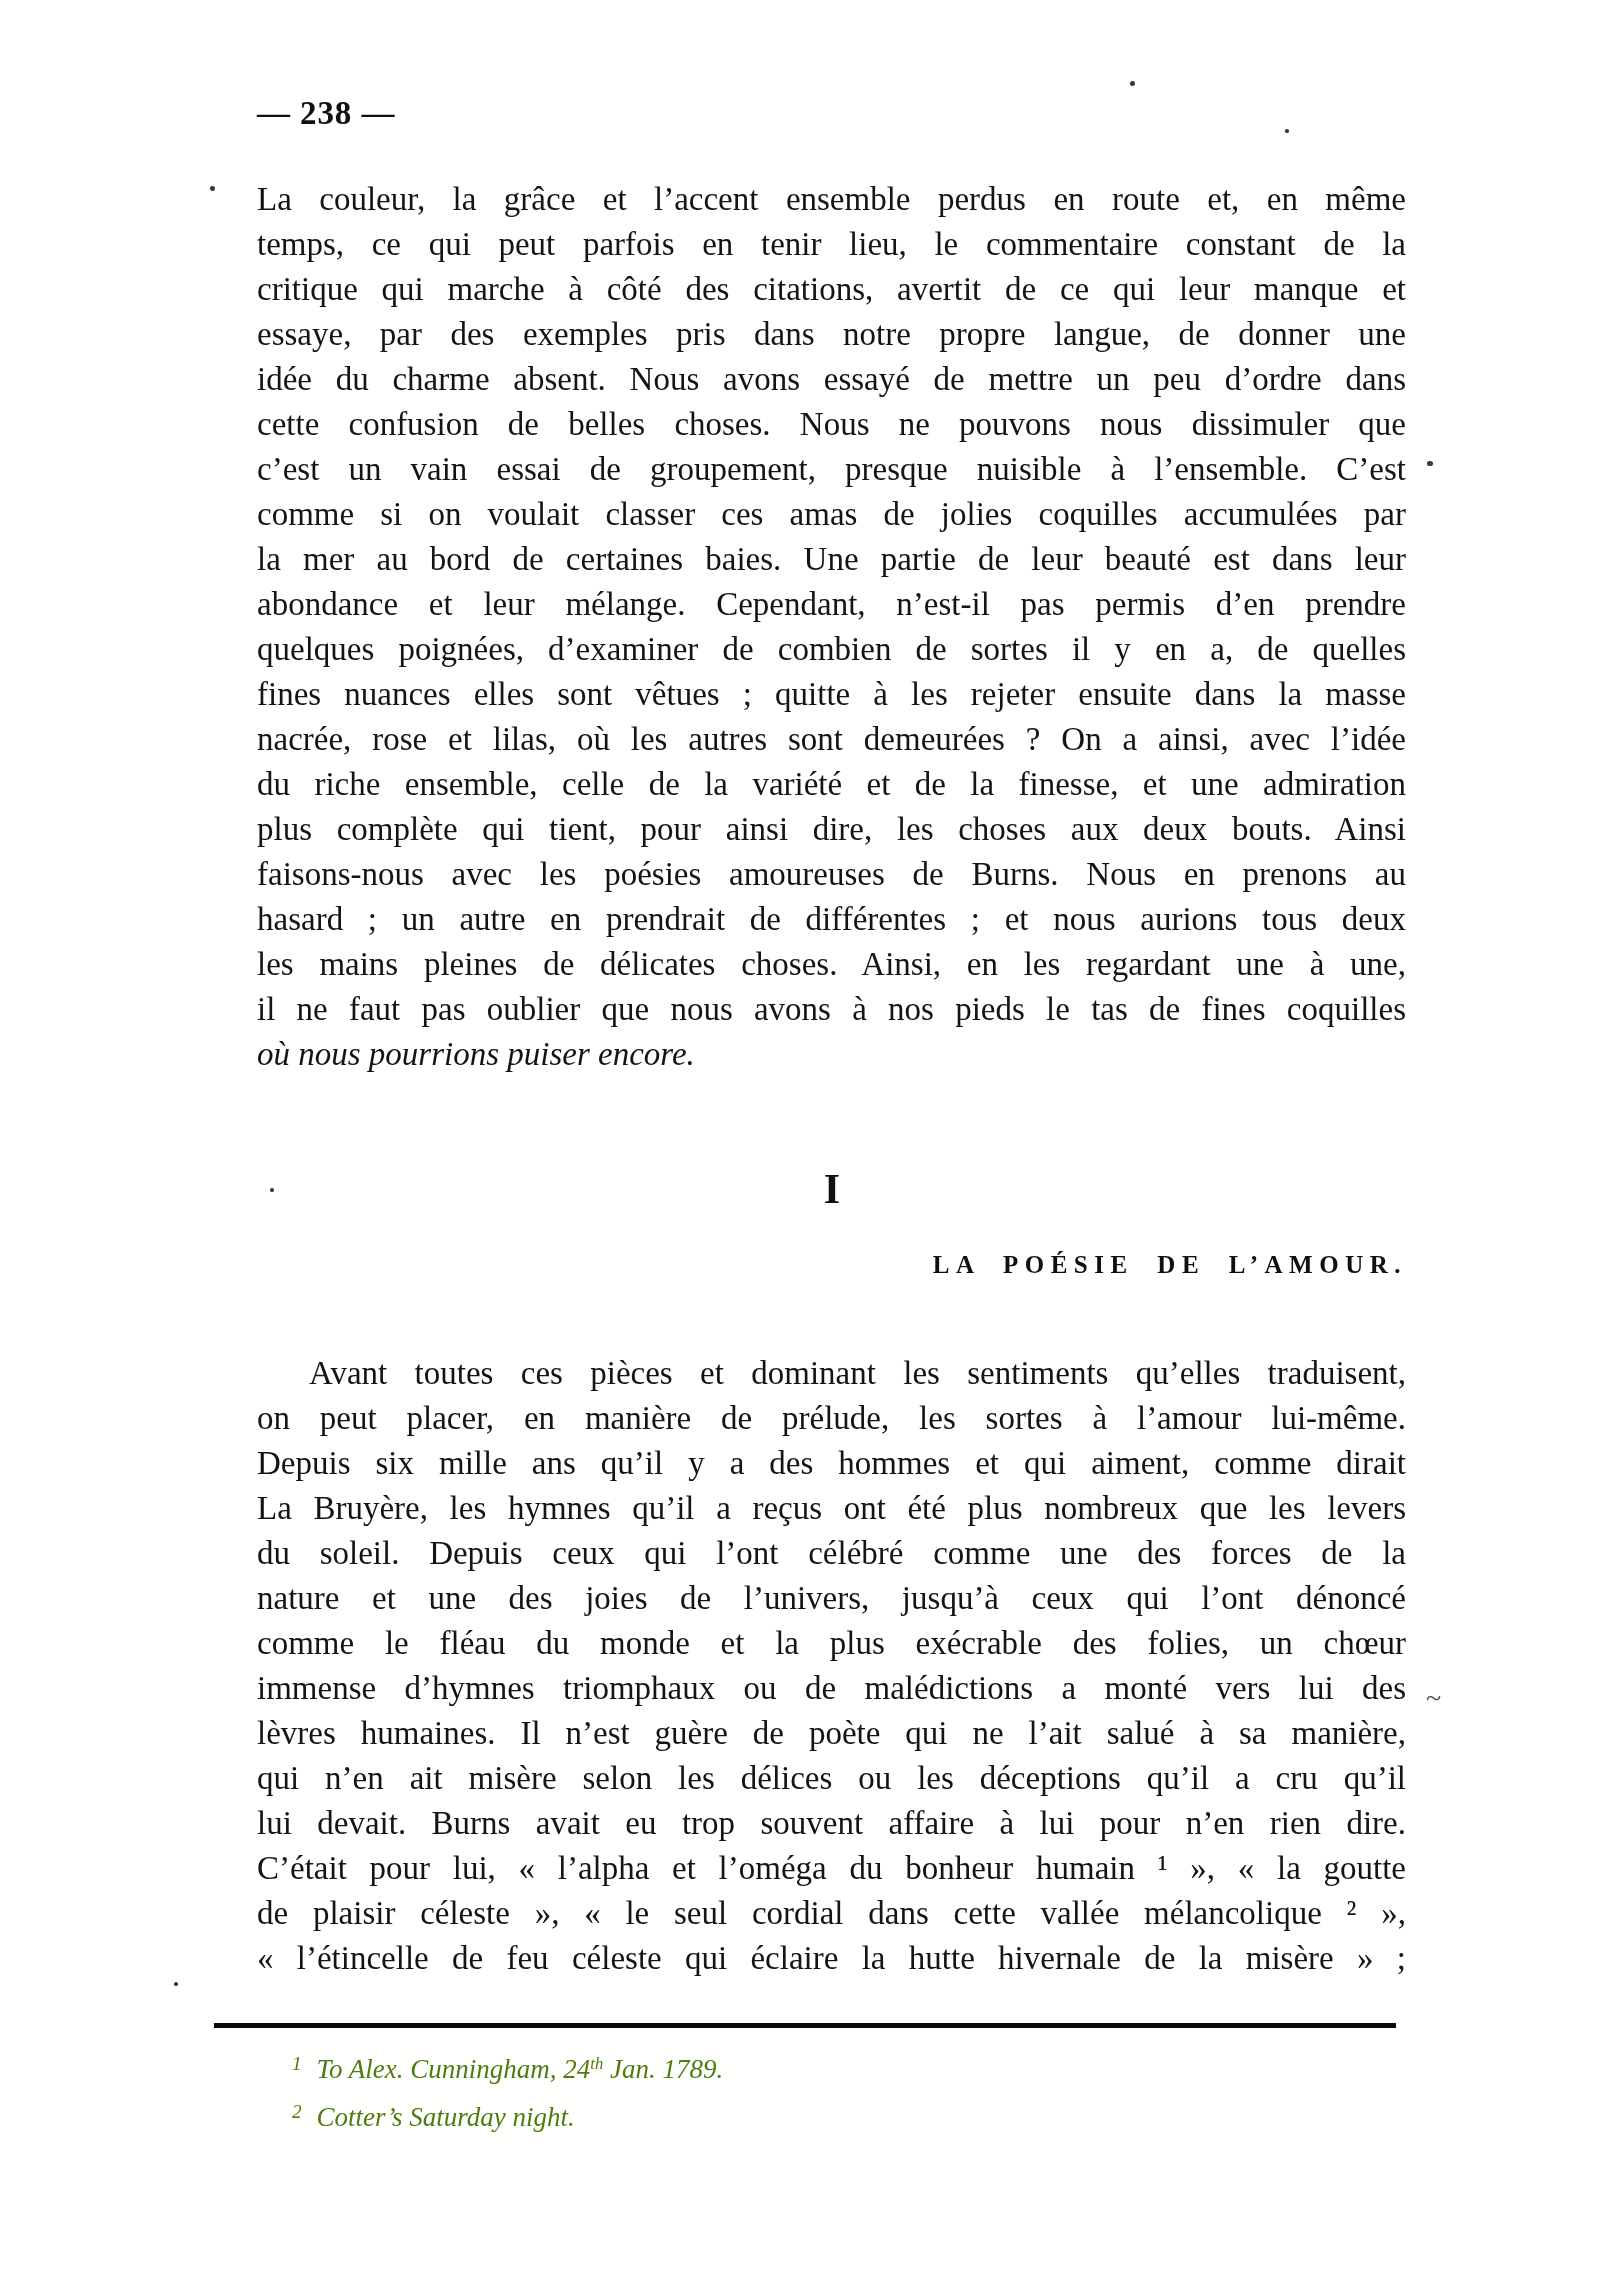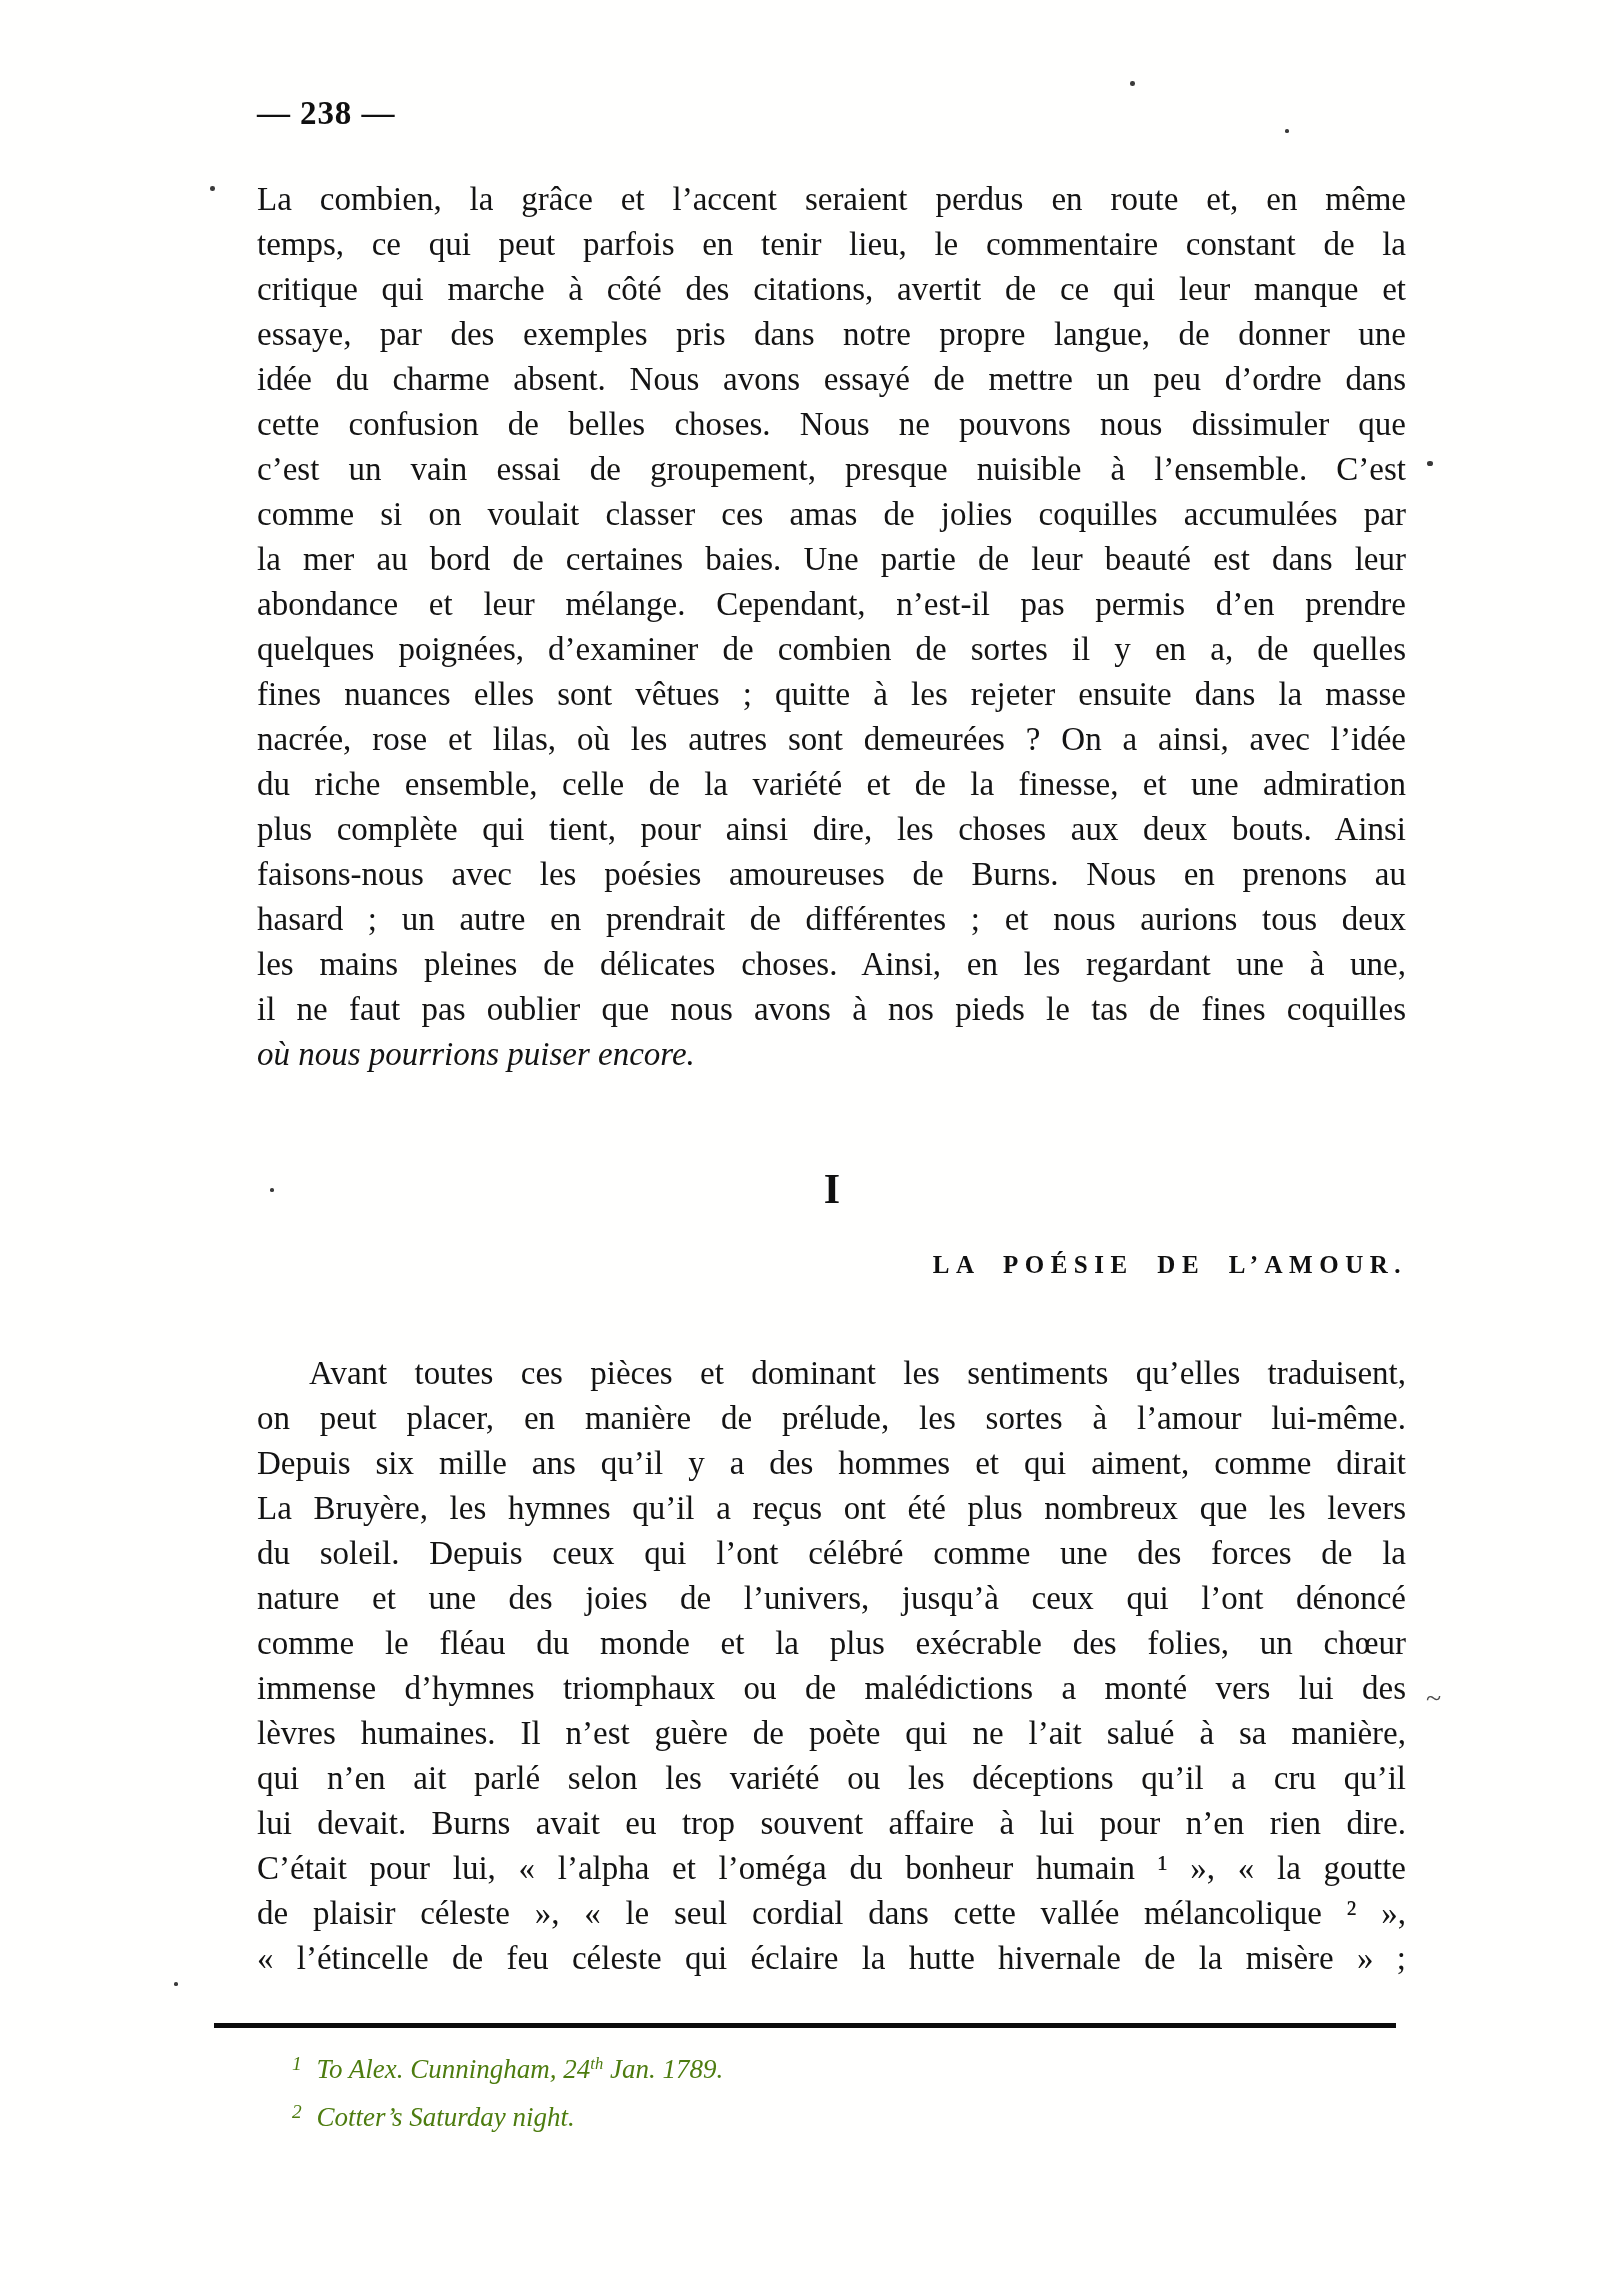--- a/index.html
+++ b/index.html
@@ -116,21 +116,21 @@
   }
 </style>
 </head>
 <body>
 
 <div class="page">
 
   <div class="page-number">— 238 —</div>
 
   <div class="body-text paragraph-1">
-      <div class="text-line">La combien, la grâce et l’accent seraient perdus en route et, en même</div>
+      <div class="text-line">La couleur, la grâce et l’accent ensemble perdus en route et, en même</div>
       <div class="text-line">temps, ce qui peut parfois en tenir lieu, le commentaire constant de la</div>
       <div class="text-line">critique qui marche à côté des citations, avertit de ce qui leur manque et</div>
       <div class="text-line">essaye, par des exemples pris dans notre propre langue, de donner une</div>
       <div class="text-line">idée du charme absent. Nous avons essayé de mettre un peu d’ordre dans</div>
       <div class="text-line">cette confusion de belles choses. Nous ne pouvons nous dissimuler que</div>
       <div class="text-line">c’est un vain essai de groupement, presque nuisible à l’ensemble. C’est</div>
       <div class="text-line">comme si on voulait classer ces amas de jolies coquilles accumulées par</div>
       <div class="text-line">la mer au bord de certaines baies. Une partie de leur beauté est dans leur</div>
       <div class="text-line">abondance et leur mélange. Cependant, n’est-il pas permis d’en prendre</div>
       <div class="text-line">quelques poignées, d’examiner de combien de sortes il y en a, de quelles</div>
@@ -152,21 +152,21 @@
   <div class="body-text paragraph-2">
       <div class="text-line">Avant toutes ces pièces et dominant les sentiments qu’elles traduisent,</div>
       <div class="text-line">on peut placer, en manière de prélude, les sortes à l’amour lui-même.</div>
       <div class="text-line">Depuis six mille ans qu’il y a des hommes et qui aiment, comme dirait</div>
       <div class="text-line">La Bruyère, les hymnes qu’il a reçus ont été plus nombreux que les levers</div>
       <div class="text-line">du soleil. Depuis ceux qui l’ont célébré comme une des forces de la</div>
       <div class="text-line">nature et une des joies de l’univers, jusqu’à ceux qui l’ont dénoncé</div>
       <div class="text-line">comme le fléau du monde et la plus exécrable des folies, un chœur</div>
       <div class="text-line">immense d’hymnes triomphaux ou de malédictions a monté vers lui des</div>
       <div class="text-line">lèvres humaines. Il n’est guère de poète qui ne l’ait salué à sa manière,</div>
-      <div class="text-line">qui n’en ait parlé selon les variété ou les déceptions qu’il a cru qu’il</div>
+      <div class="text-line">qui n’en ait misère selon les délices ou les déceptions qu’il a cru qu’il</div>
       <div class="text-line">lui devait. Burns avait eu trop souvent affaire à lui pour n’en rien dire.</div>
       <div class="text-line">C’était pour lui, « l’alpha et l’oméga du bonheur humain ¹ », « la goutte</div>
       <div class="text-line">de plaisir céleste », « le seul cordial dans cette vallée mélancolique ² »,</div>
       <div class="text-line">« l’étincelle de feu céleste qui éclaire la hutte hivernale de la misère » ;</div>
     </div>
 
   <div class="footnote-rule"></div>
 
   <div class="footnote footnote-1">
     <span class="fn-marker">1</span><span>To Alex. Cunningham, 24</span><sup class="fn-sup">th</sup><span> Jan. 1789.</span>

